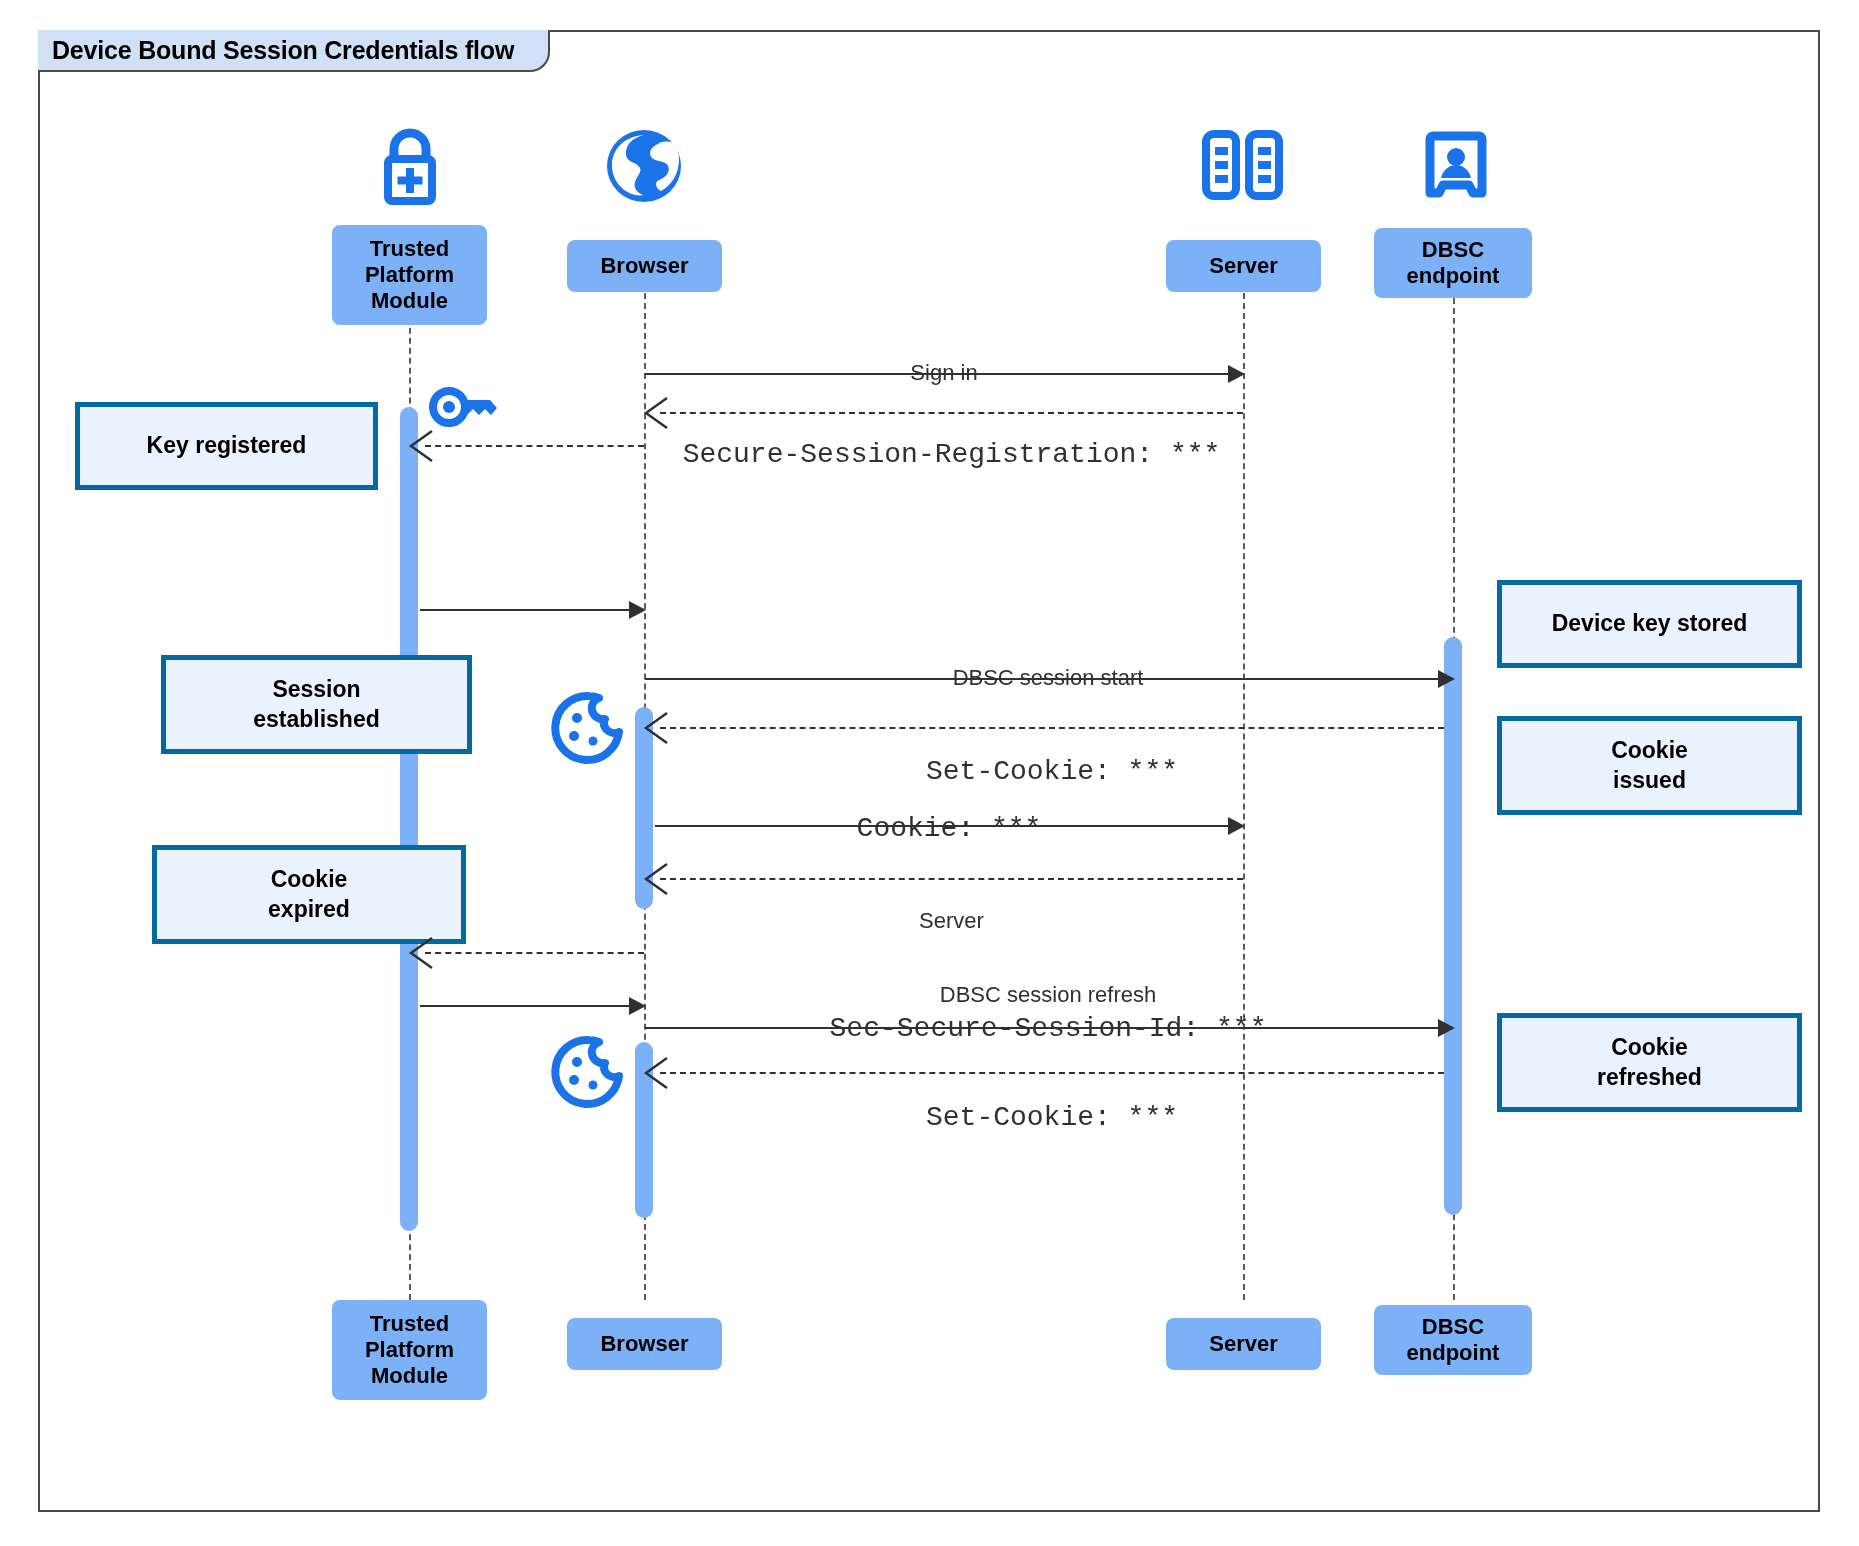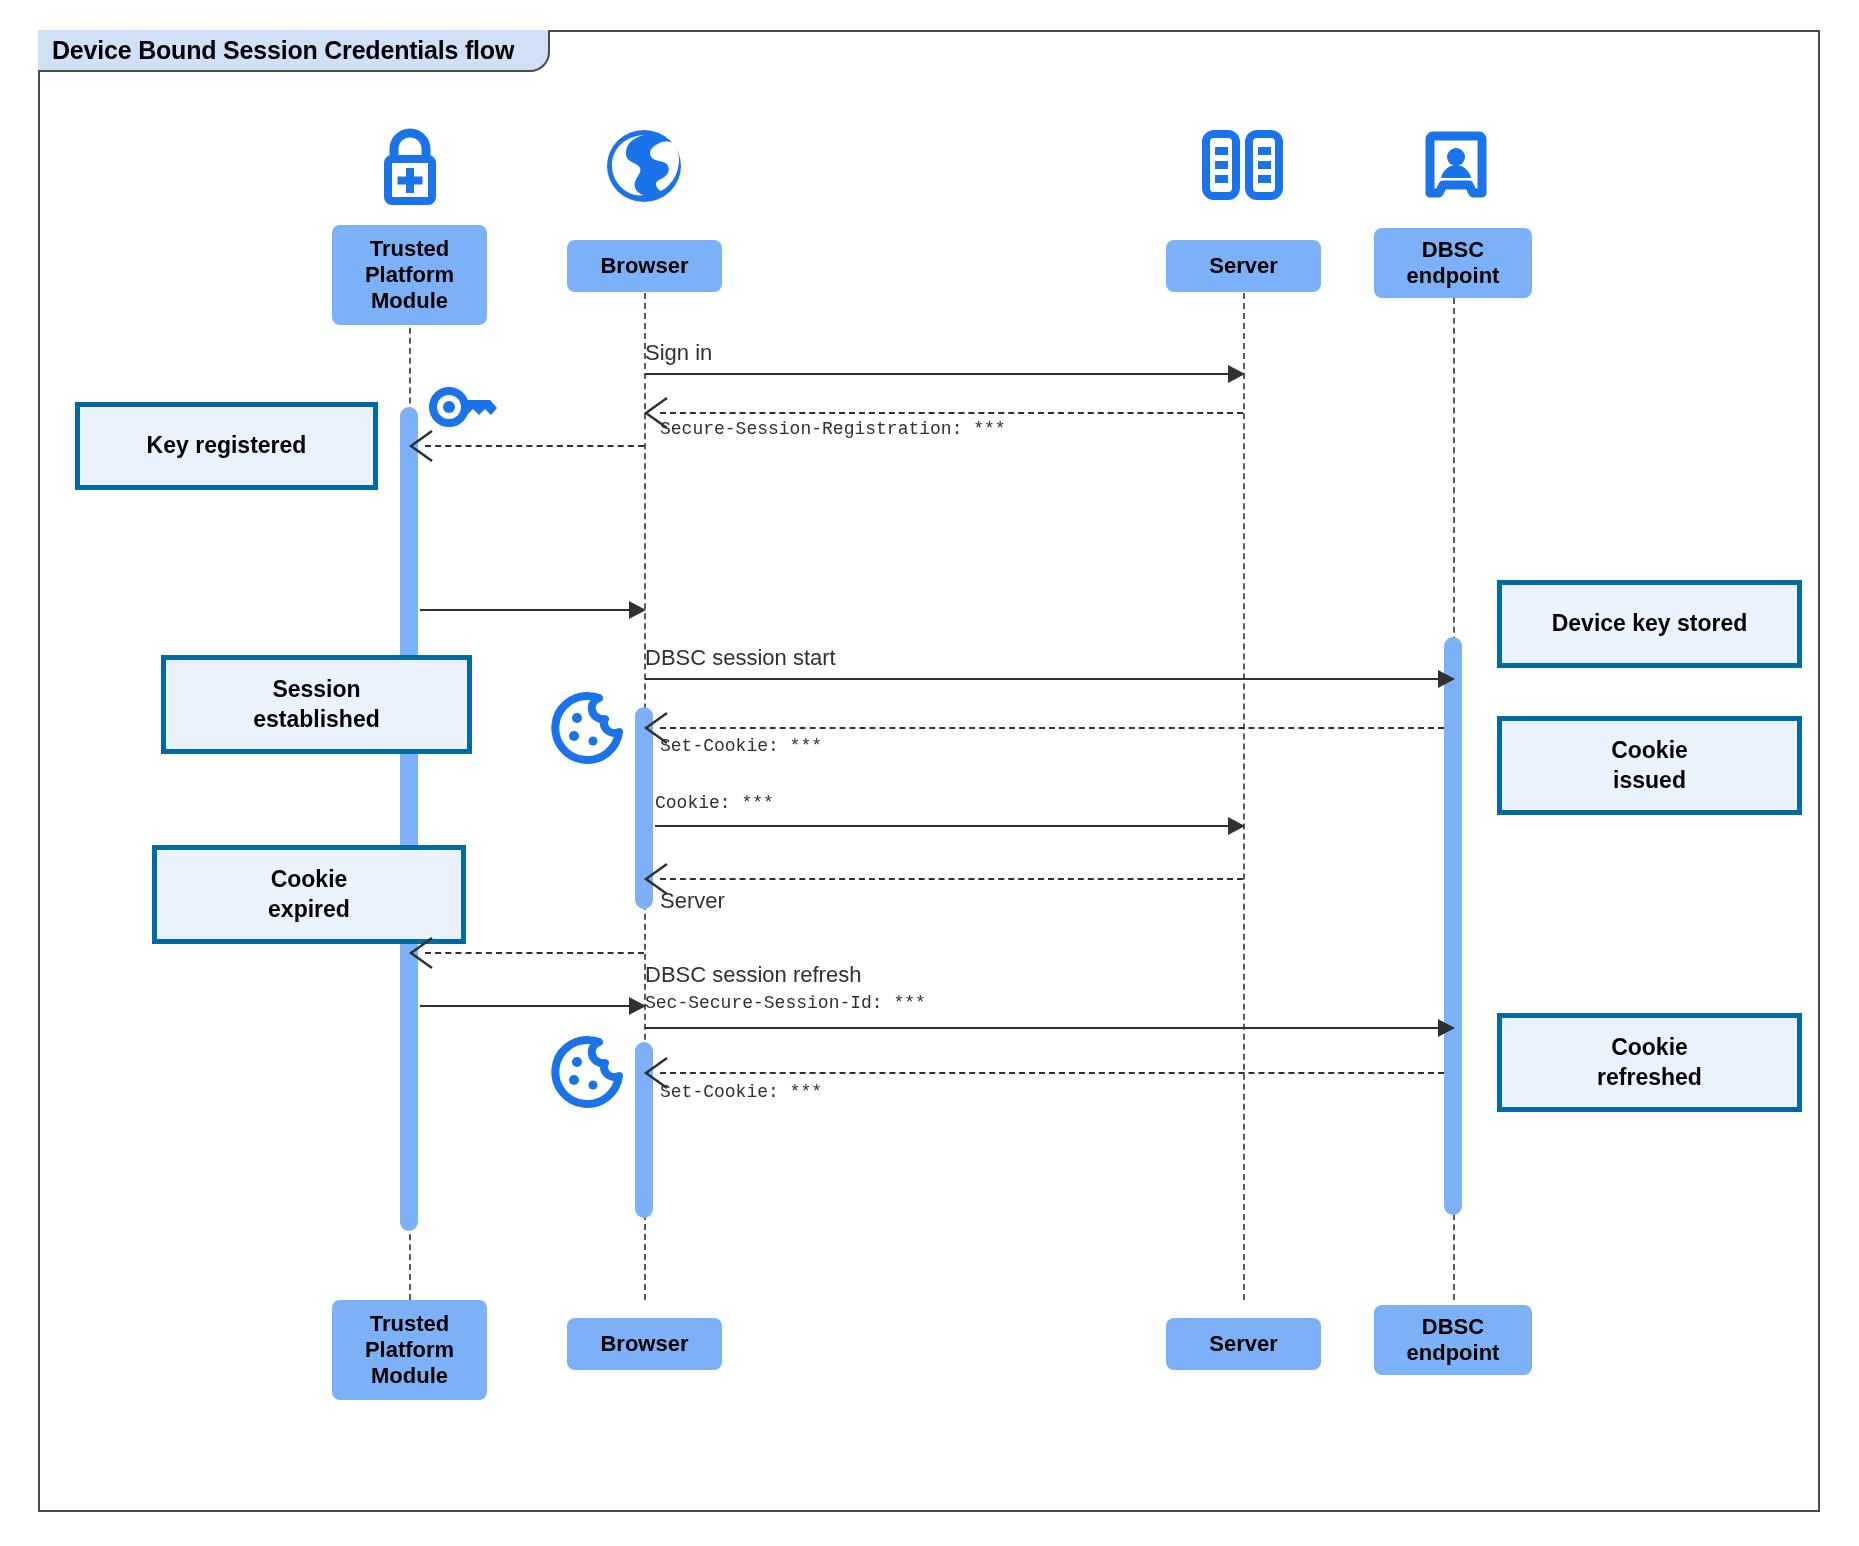--- a/index.html
+++ b/index.html
@@ -116,25 +116,26 @@
     border-bottom: 9px solid transparent;
     border-left: 17px solid #303030;
   }
   .arrow-left-open svg { display: block; }
 
   .msg-label {
     position: absolute;
     font-size: 22px;
     color: #303030;
     white-space: nowrap;
-    text-align: left;
+    text-align: center;
+    margin-top: 20px;
   }
   .msg-label.mono {
     font-family: "Liberation Mono", "DejaVu Sans Mono", monospace;
-    font-size: 18px;
+    font-size: 28px;
     letter-spacing: 0px;
   }
 
   
   .icon {
     position: absolute;
   }
   .icon svg { display: block; }
 </style>
 </head>

